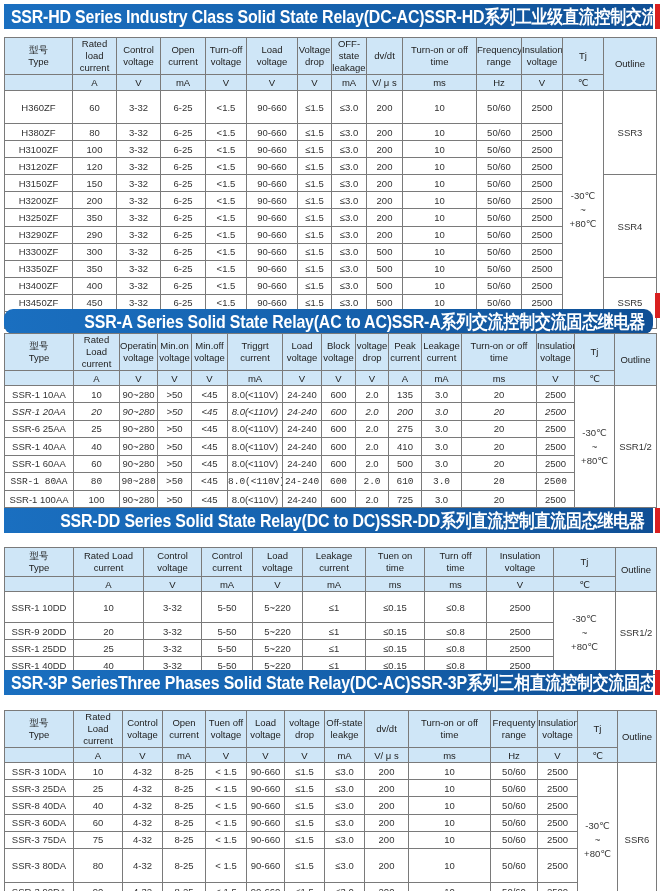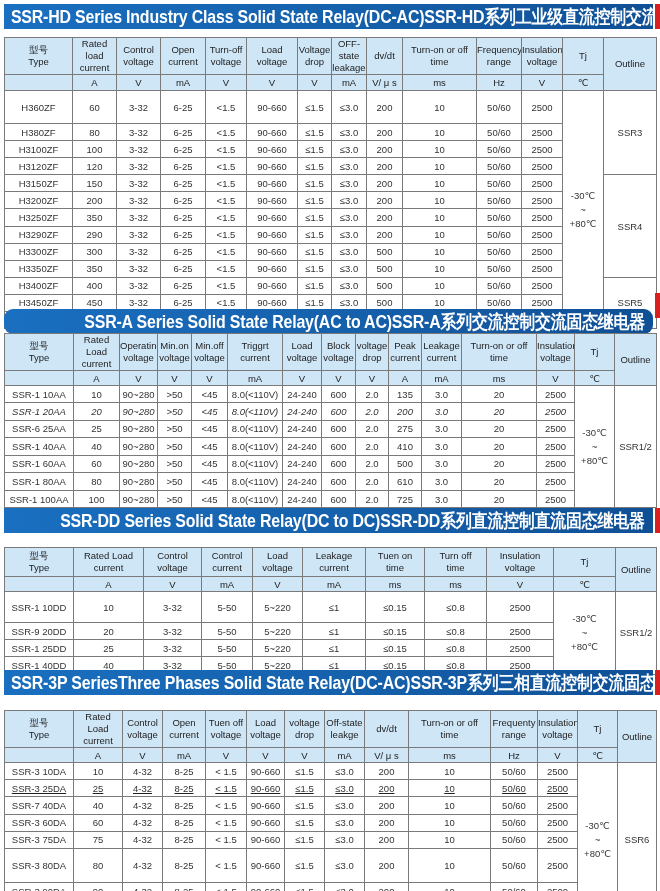--- a/index.html
+++ b/index.html
@@ -479,21 +479,21 @@
         <td>&lt;45</td>
         <td>8.0(&lt;110V)</td>
         <td>24-240</td>
         <td>600</td>
         <td>2.0</td>
         <td>500</td>
         <td>3.0</td>
         <td>20</td>
         <td>2500</td>
       </tr>
-      <tr class="d" style="height: 18px;">
+      <tr class="d" style="height: 18px; font-family: Liberation Mono, monospace;">
         <td>SSR-1 80AA</td>
         <td>80</td>
         <td>90~280</td>
         <td>&gt;50</td>
         <td>&lt;45</td>
         <td>8.0(&lt;110V)</td>
         <td>24-240</td>
         <td>600</td>
         <td>2.0</td>
         <td>610</td>
@@ -752,36 +752,36 @@
         <td>10</td>
         <td>50/60</td>
         <td>2500</td>
         <td rowspan="8" class="tj">
           <span class="hdrtxt">-30℃</span>
           <span class="hdrtxt">~</span>
           <span class="hdrtxt">+80℃</span>
         </td>
         <td rowspan="8">SSR6</td>
       </tr>
-      <tr class="d" style="height: 17.2px; text-decoration: underline;">
+      <tr class="d" style="height: 17.2px;">
         <td>SSR-3 25DA</td>
         <td>25</td>
         <td>4-32</td>
         <td>8-25</td>
         <td>&lt; 1.5</td>
         <td>90-660</td>
         <td>≤1.5</td>
         <td>≤3.0</td>
         <td>200</td>
         <td>10</td>
         <td>50/60</td>
         <td>2500</td>
       </tr>
       <tr class="d" style="height: 17.2px;">
-        <td>SSR-7 40DA</td>
+        <td>SSR-8 40DA</td>
         <td>40</td>
         <td>4-32</td>
         <td>8-25</td>
         <td>&lt; 1.5</td>
         <td>90-660</td>
         <td>≤1.5</td>
         <td>≤3.0</td>
         <td>200</td>
         <td>10</td>
         <td>50/60</td>

